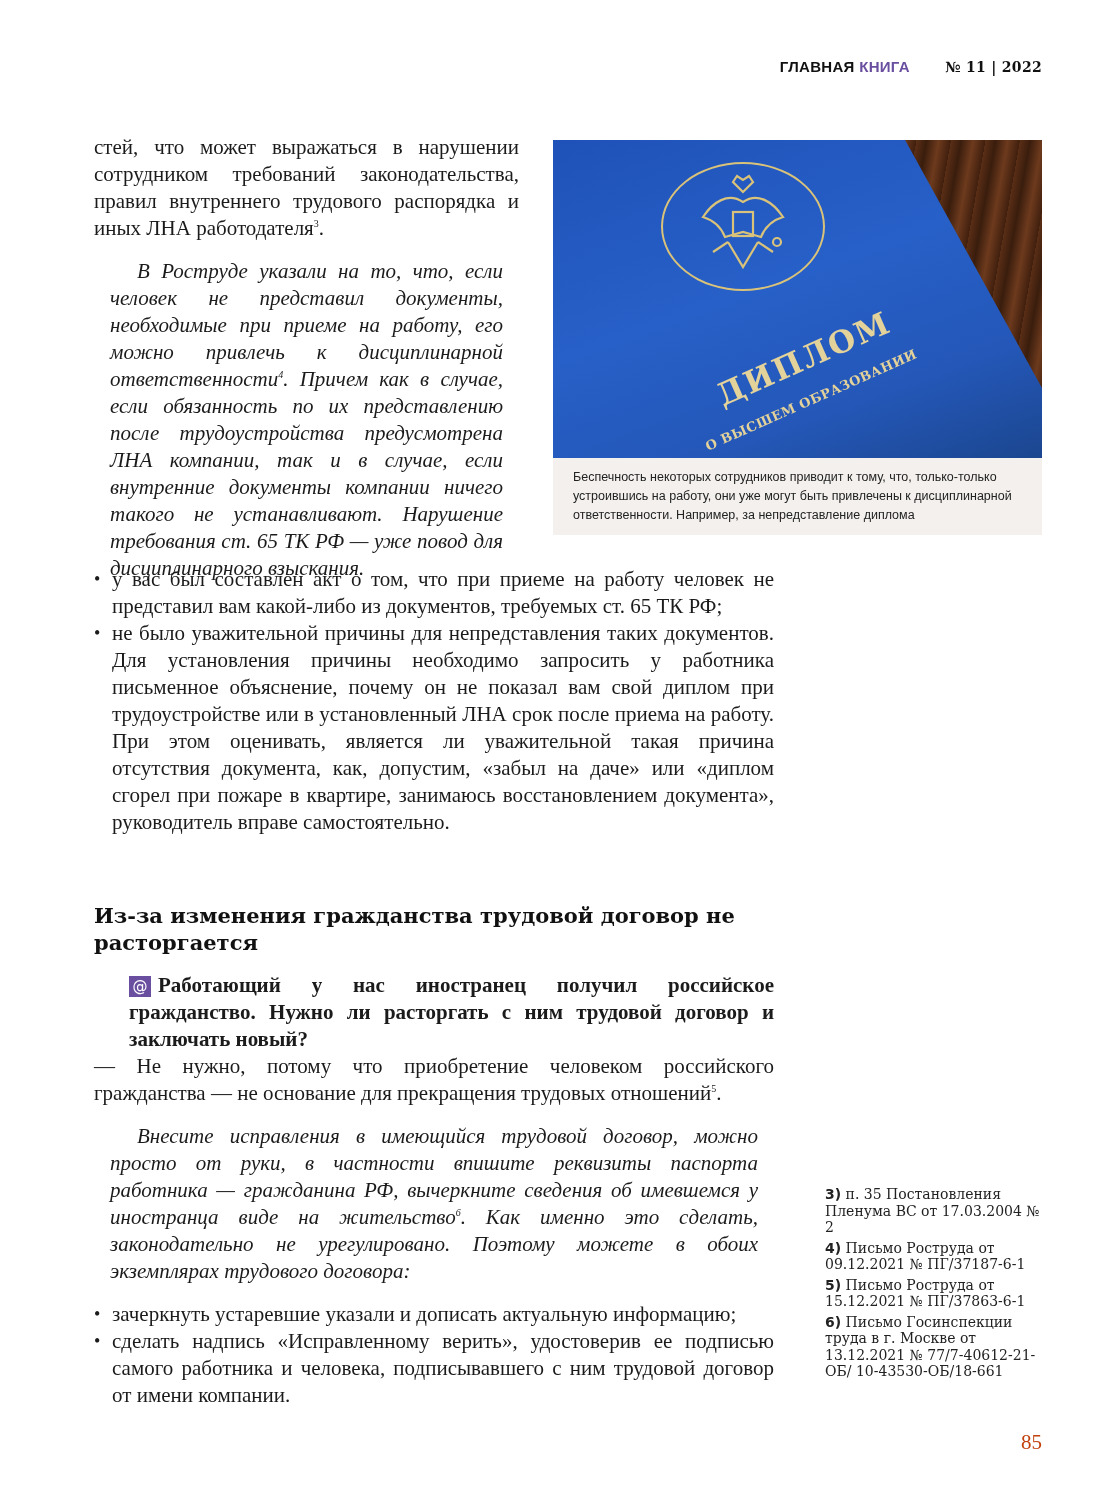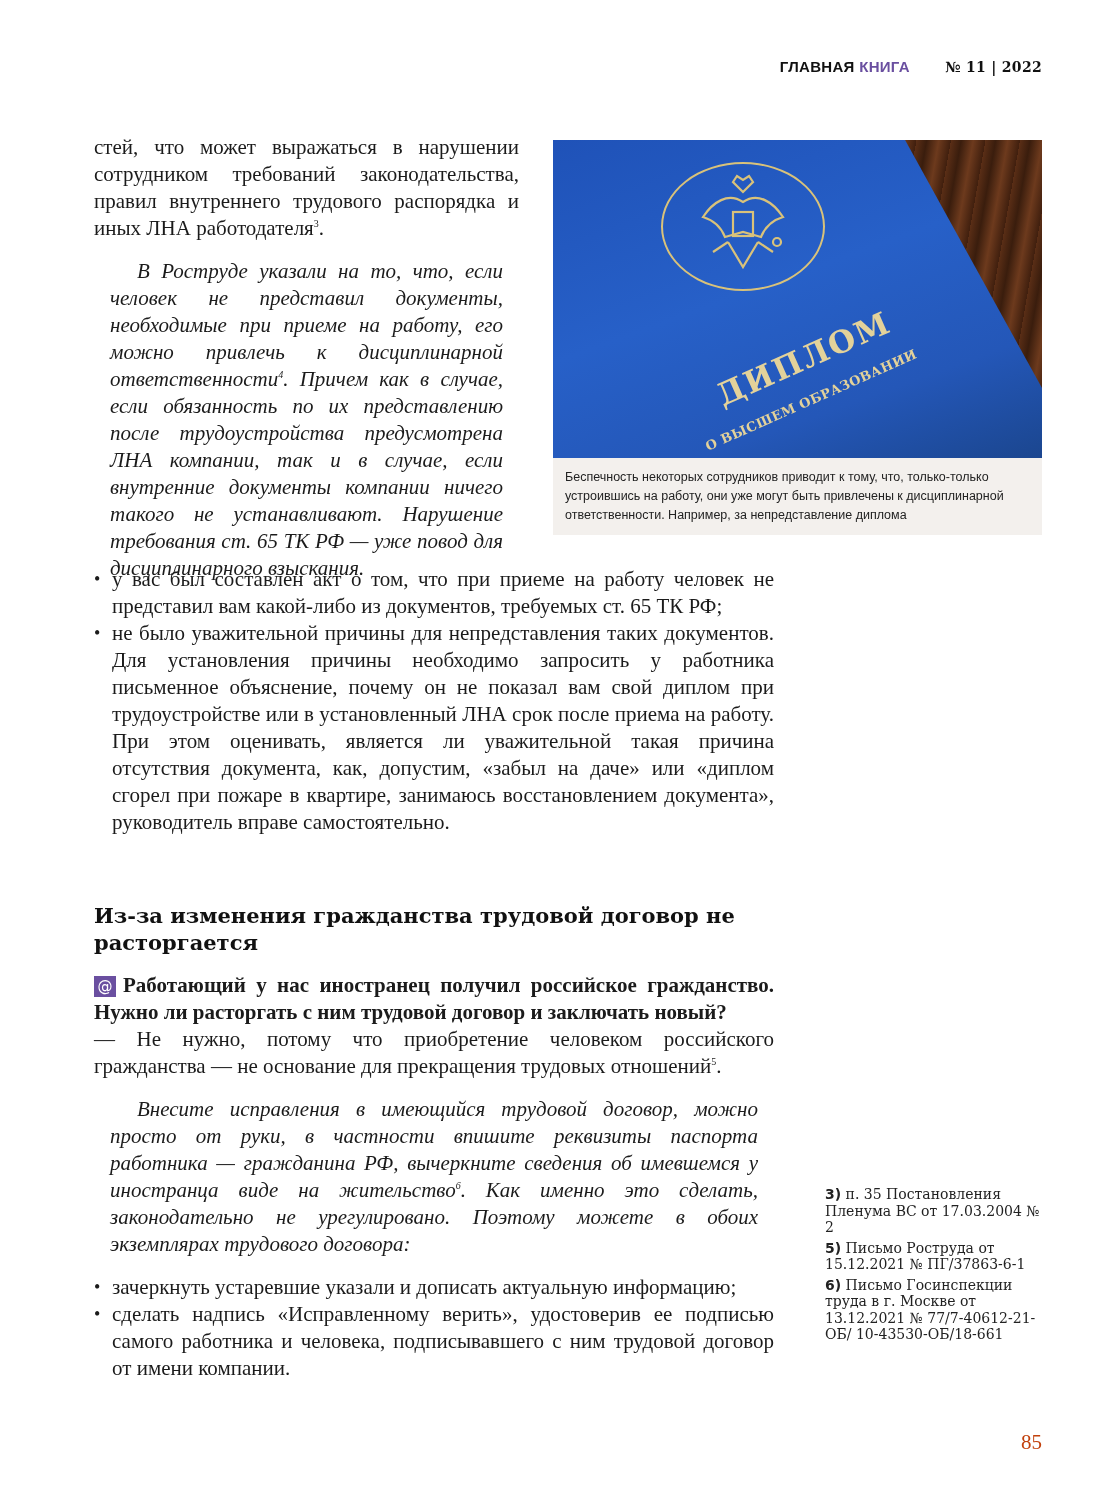--- a/index.html
+++ b/index.html
@@ -55,30 +55,30 @@
       position: absolute; left: 158px; top: 240px; transform: rotate(-24deg); transform-origin: left top;
       font-family: "DejaVu Serif", serif; font-weight: bold; color: #e3d29a;
       font-size: 31px; letter-spacing: 2px; white-space: nowrap;
     }
     .photo .subtitle-gold {
       position: absolute; left: 150px; top: 300px; transform: rotate(-24deg); transform-origin: left top;
       font-family: "DejaVu Serif", serif; font-weight: bold; color: #e3d29a;
       font-size: 13px; letter-spacing: 0.5px; white-space: nowrap;
     }
     .caption {
-      background: #f3f0ed; padding: 10px 10px 10px 12px;
+      background: #f3f0ed; padding: 10px 10px 10px 20px;
       font-family: "Liberation Sans", "DejaVu Sans", sans-serif; font-size: 12.5px; line-height: 19px; color: #222;
     }
 
     .section-heading {
       position: absolute; left: 94px; top: 902px; width: 680px;
       font-family: "DejaVu Serif", serif; font-weight: bold; font-size: 21px; line-height: 27px; color: #111;
     }
     .question {
-      font-family: "Liberation Serif", "DejaVu Serif", serif; font-weight: bold; font-size: 21px; line-height: 27px;
+      font-family: "Liberation Serif", "DejaVu Serif", serif; font-weight: bold; font-size: 21px; line-height: 27px; margin-left: 35px;
     }
     .at-icon {
       display: inline-block; width: 22px; height: 21px; background: #6a4fa0; color: #fff;
       font-family: "DejaVu Sans", sans-serif; font-size: 15px; line-height: 21px; text-align: center;
       vertical-align: 1px; margin-right: 7px; font-weight: normal;
     }
 
     .footnotes {
       position: absolute; left: 825px; top: 1186px; width: 225px;
       font-family: "DejaVu Serif", serif; font-size: 14px; line-height: 16.5px; color: #222;
@@ -143,17 +143,18 @@
   <p class="p-flush"><span>— Не нужно, потому что приобретение человеком российского гражданства — не основание для прекращения трудовых отношений</span><sup>5</sup><span>.</span></p>
   <p class="p-indent"><span>Внесите исправления в имеющийся трудовой договор, можно просто от руки, в частности впишите реквизиты паспорта работника — гражданина РФ, вычеркните сведения об имевшемся у иностранца виде на жительство</span><sup>6</sup><span>. Как именно это сделать, законодательно не урегулировано. Поэтому можете в обоих экземплярах трудового договора:</span></p>
   <ul class="bullets">
     <li>зачеркнуть устаревшие указали и дописать актуальную информацию;</li>
     <li>сделать надпись «Исправленному верить», удостоверив ее подписью самого работника и человека, подписывавшего с ним трудовой договор от имени компании.</li>
   </ul>
 </div>
 
 <div class="footnotes">
   <div class="fn"><span class="fn-num">3)</span> <span>п. 35 Постановления Пленума ВС от 17.03.2004 № 2</span></div>
+  <div class="fn"><span class="fn-num">4)</span> <span>Письмо Роструда от 09.12.2021 № ПГ/37187-6-1</span></div>
   <div class="fn"><span class="fn-num">5)</span> <span>Письмо Роструда от 15.12.2021 № ПГ/37863-6-1</span></div>
   <div class="fn"><span class="fn-num">6)</span> <span>Письмо Госинспекции труда в г. Москве от 13.12.2021 № 77/7-40612-21-ОБ/ 10-43530-ОБ/18-661</span></div>
 </div>
 
 <div class="page-number">85</div>
 
 </body></html>

